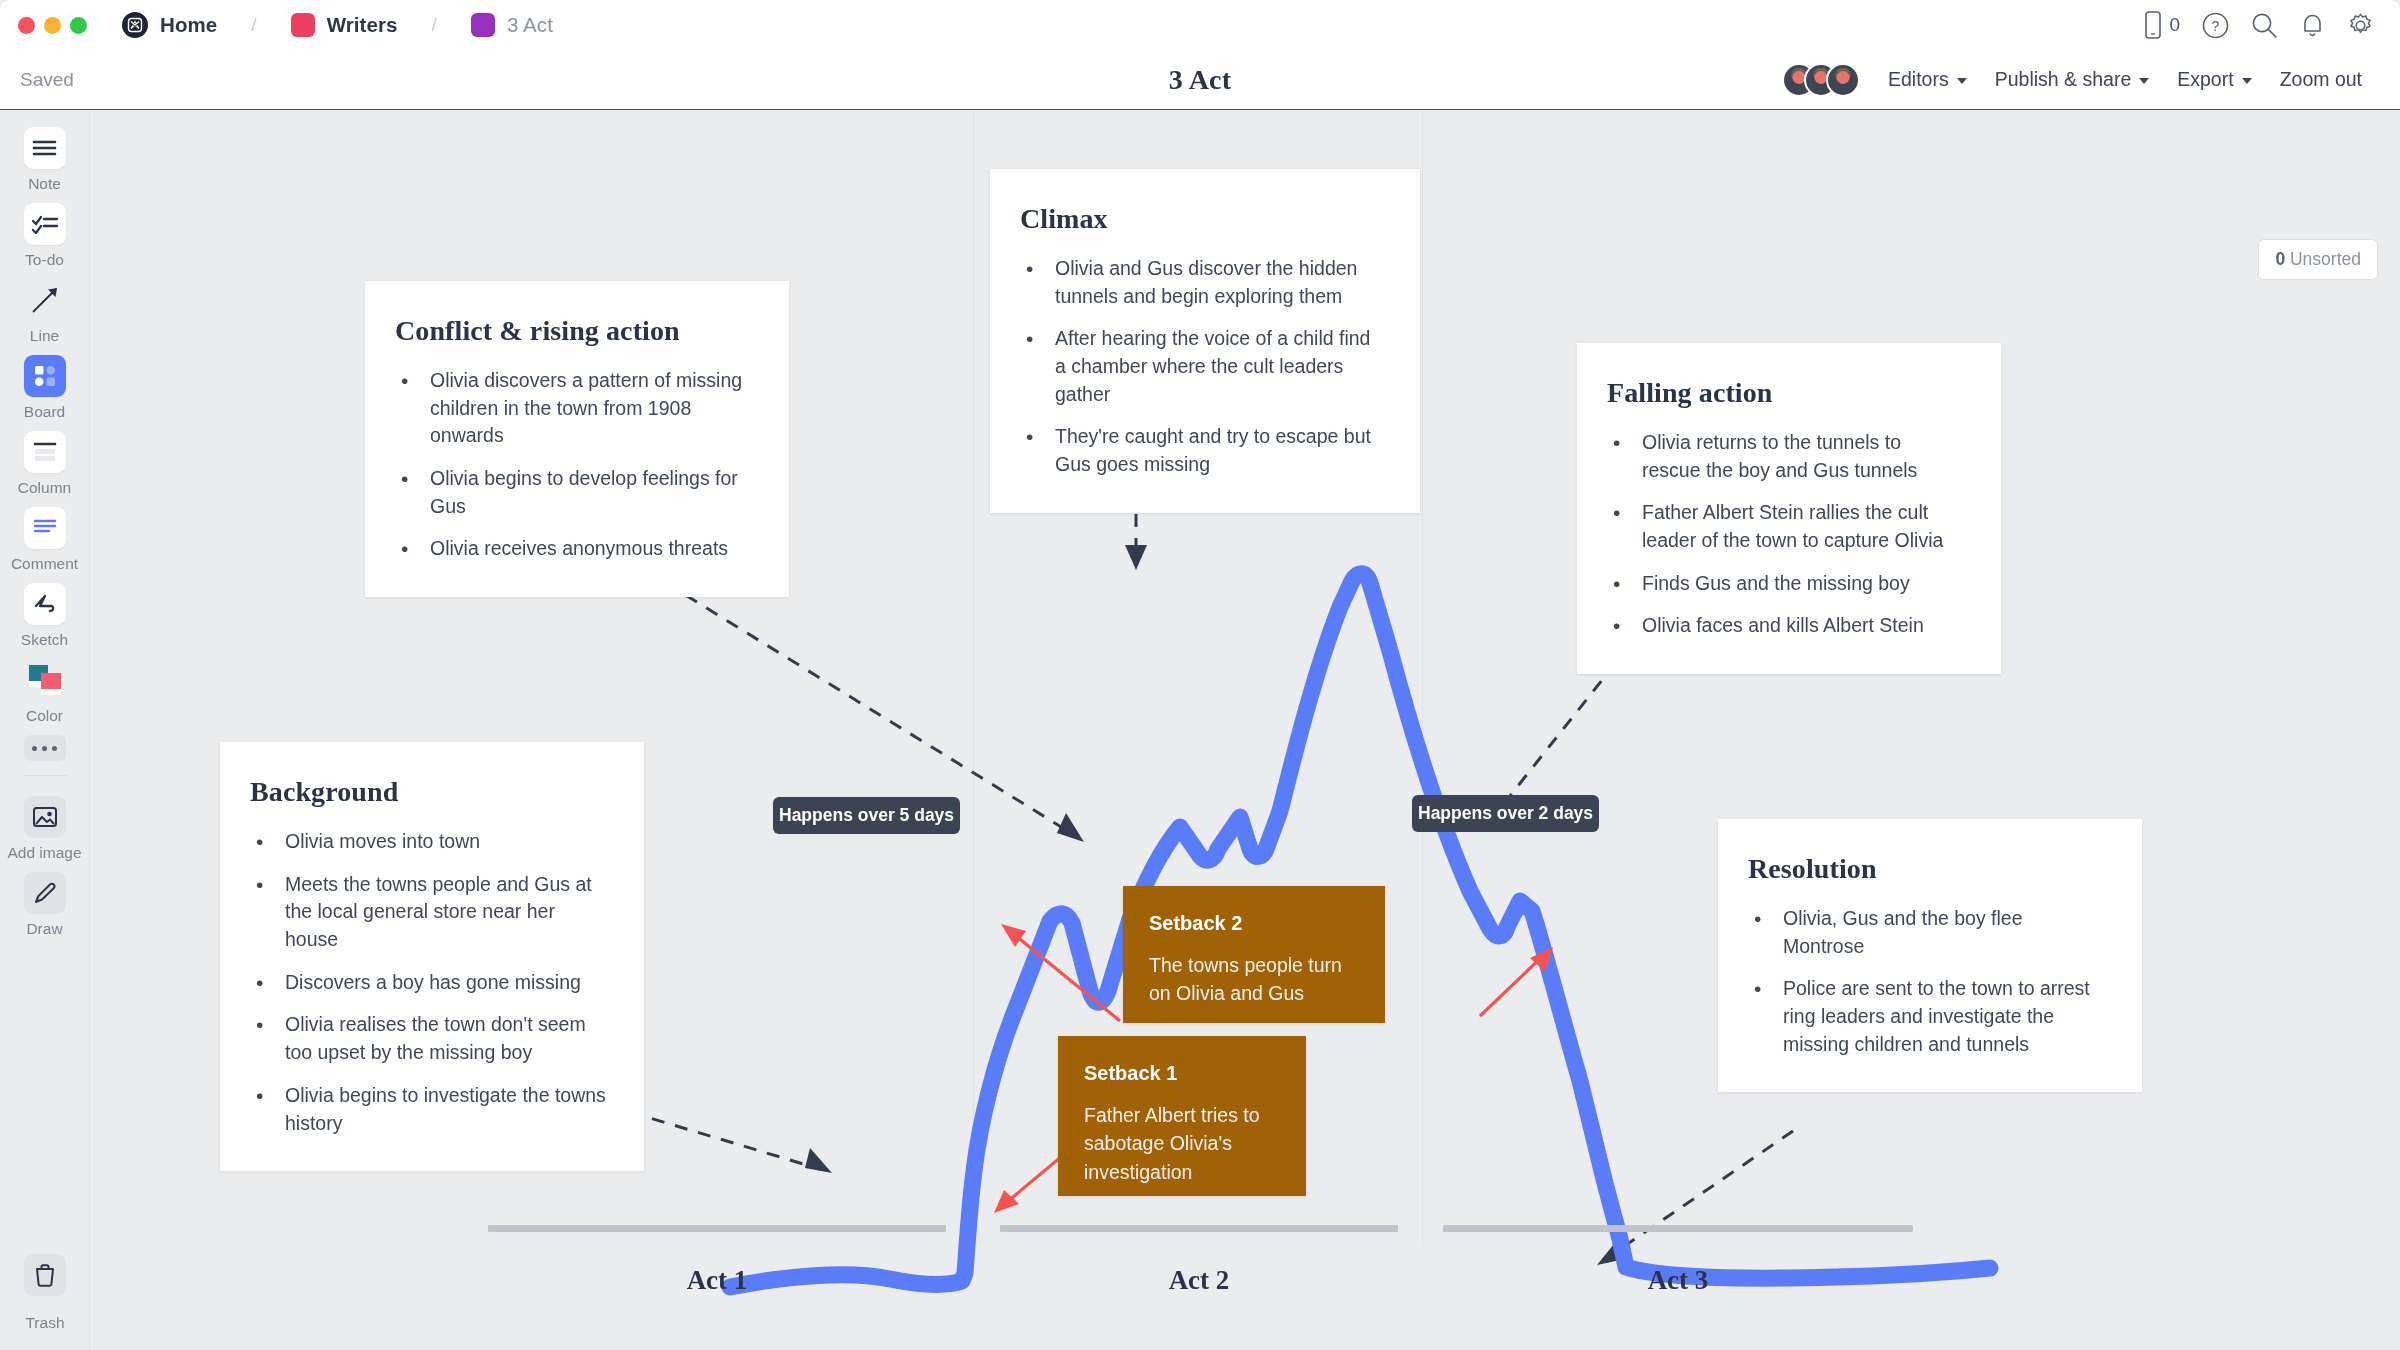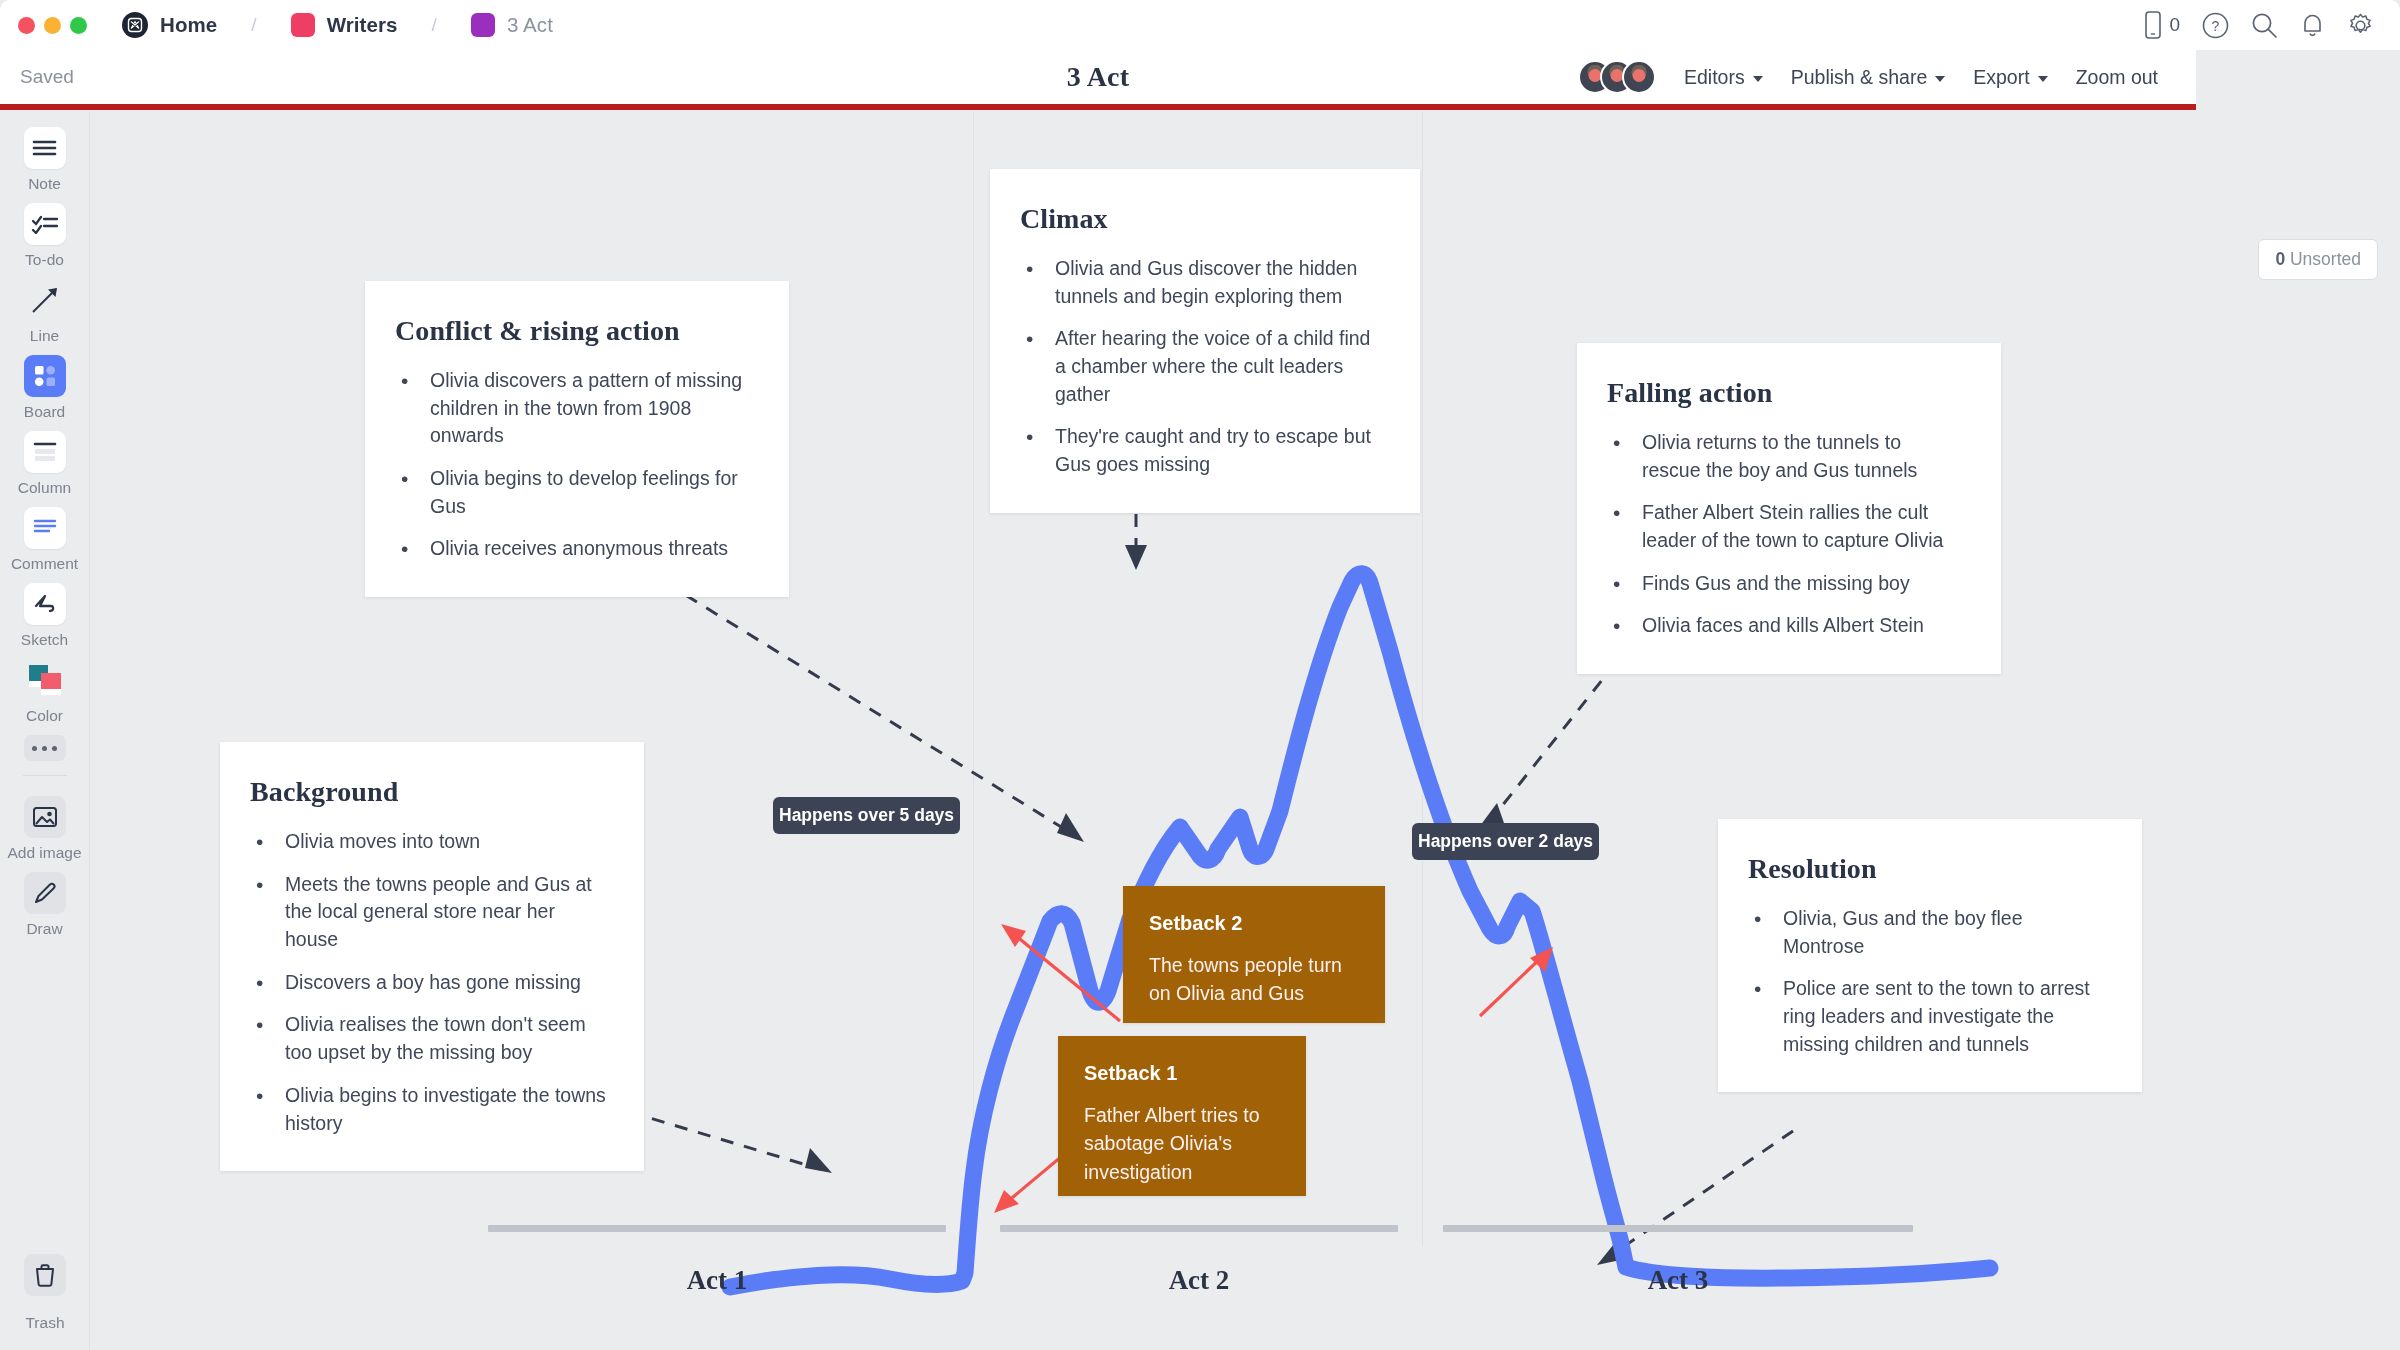--- a/index.html
+++ b/index.html
@@ -34,22 +34,22 @@
   .sq { width: 24px; height: 24px; border-radius: 6px; }
   .sq.pink { background: #ef3e63; }
   .sq.purple { background: #9b2fbd; }
 
   .top-right { margin-left: auto; display: flex; align-items: center; gap: 22px; margin-right: 26px; }
   .ticon { display: flex; align-items: center; justify-content: center; cursor: pointer; }
   .mobile-count { font-size: 19px; color: #4c5466; margin-left: 4px; }
 
   
   .subbar {
-    position: absolute; top: 50px; left: 0; width: 2196px; height: 60px;
-    background: #ffffff; border-bottom: 6px solid #b91c1c;
+    position: absolute; top: 50px; left: 0; width: 2400px; height: 60px;
+    background: #ffffff; border-bottom: 1px solid #b91c1c;
     display: flex; align-items: center; justify-content: space-between;
   }
   .saved { margin-left: 20px; font-size: 19px; color: #8b919d; }
   .doc-title {
     position: absolute; left: 0; right: 0; text-align: center;
     font-family: "Liberation Serif", serif; font-weight: bold;
     font-size: 28px; color: #2b3347; letter-spacing: .2px;
   }
   .sub-right { margin-left: auto; display: flex; align-items: center; gap: 0px; margin-right: 24px; }
   .avatars { display: flex; align-items: center; margin-right: 14px; }
@@ -452,21 +452,21 @@
     </svg>
 
     <div class="act-bar" style="left:398px; top:1114px; width:458px;"></div>
     <div class="act-bar" style="left:910px; top:1114px; width:398px;"></div>
     <div class="act-bar" style="left:1353px; top:1114px; width:470px;"></div>
     <div class="act-name" style="left:398px; top:1154px; width:458px;">Act 1</div>
     <div class="act-name" style="left:910px; top:1154px; width:398px;">Act 2</div>
     <div class="act-name" style="left:1353px; top:1154px; width:470px;">Act 3</div>
 
     <div class="chip" style="left:683px; top:686px;">Happens over 5 days</div>
-    <div class="chip" style="left:1322px; top:712px;">Happens over 2 days</div>
+    <div class="chip" style="left:1322px; top:684px;">Happens over 2 days</div>
 
     <div class="card" style="left:275px; top:170px; width:424px;">
       <h3>Conflict &amp; rising action</h3>
       <ul>
         <li>Olivia discovers a pattern of missing children in the town from 1908 onwards</li>
         <li>Olivia begins to develop feelings for Gus</li>
         <li>Olivia receives anonymous threats</li>
       </ul>
     </div>
 

